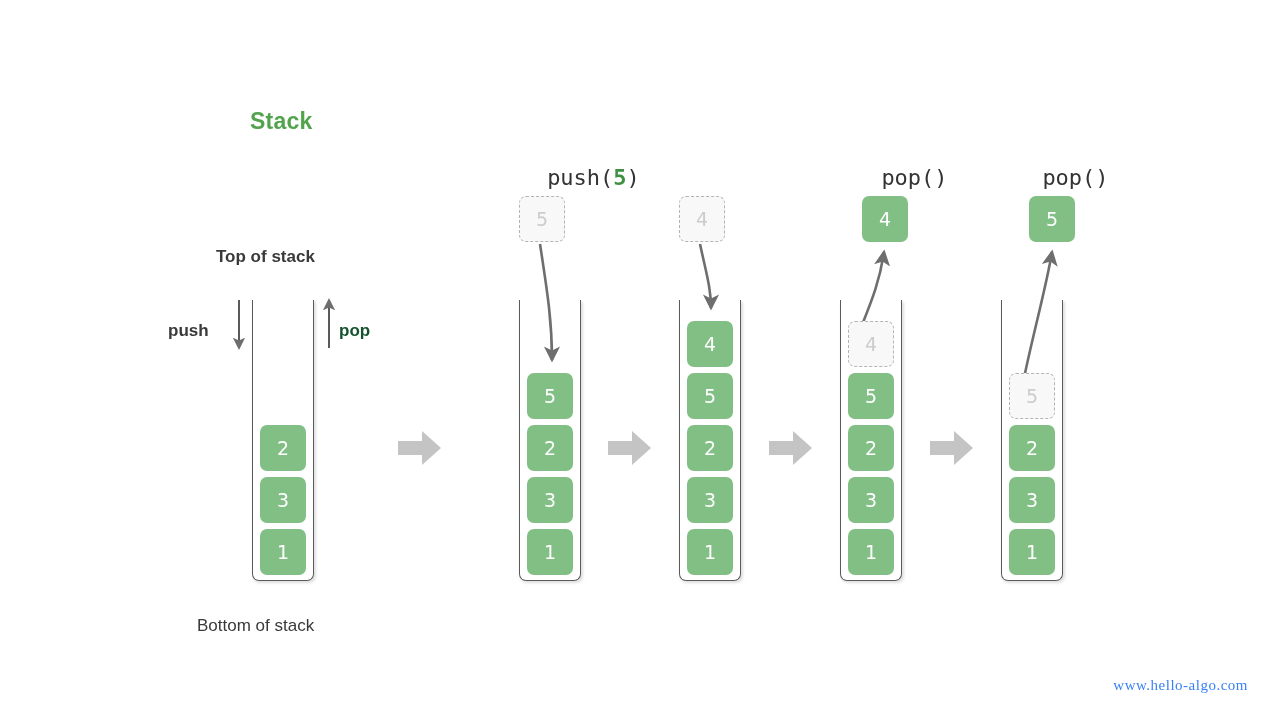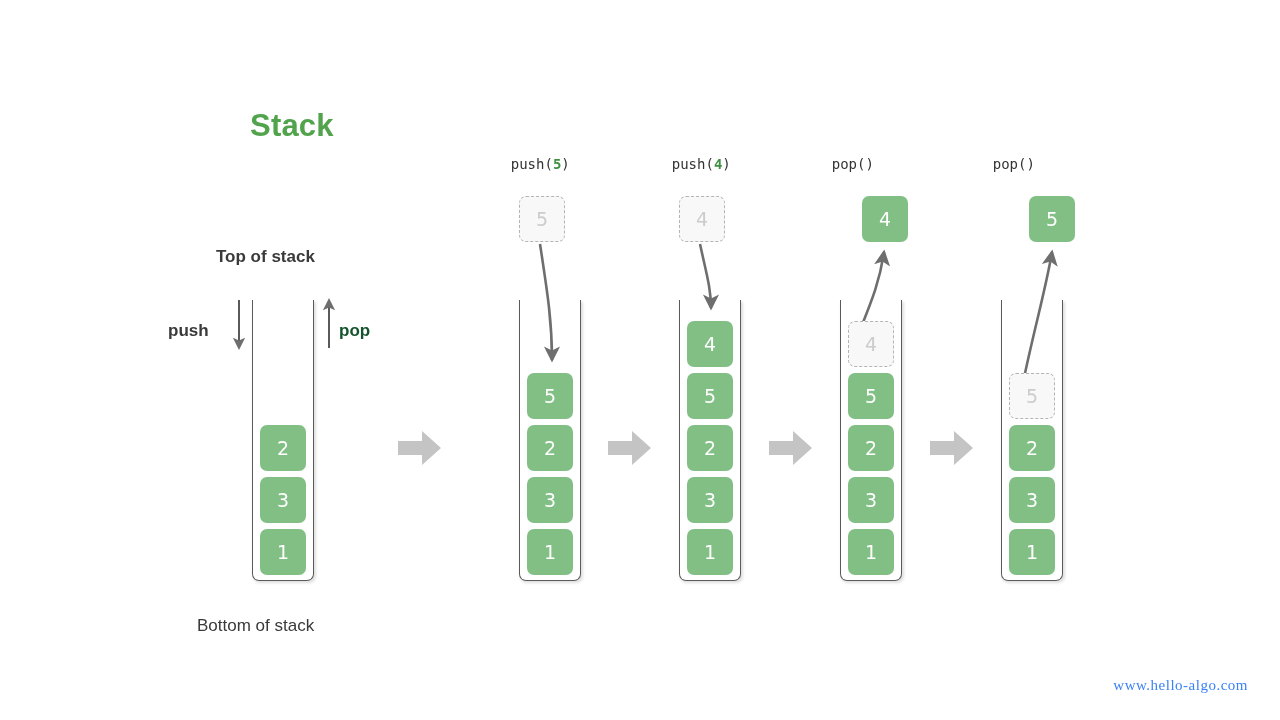--- a/index.html
+++ b/index.html
@@ -8,21 +8,21 @@
     background: #ffffff;
     font-family: "Liberation Sans", sans-serif;
     overflow: hidden;
   }
   #canvas { position: relative; width: 1280px; height: 720px; }
 
   
   .title-stack {
     position: absolute;
     left: 250px; top: 108px;
-    font-size: 31px; font-weight: bold;
+    font-size: 23px; font-weight: bold;
     color: #51a34c;
     letter-spacing: 0.2px;
   }
   .lbl-top {
     position: absolute;
     left: 216px; top: 247px;
     font-size: 17px; font-weight: bold;
     color: #3a3a3a;
   }
   .lbl-bottom {
@@ -51,23 +51,23 @@
     font-size: 15px;
     color: #3b82f6;
     letter-spacing: 0.5px;
   }
 
   
   .col-header {
     position: absolute;
     top: 140px;
     width: 180px;
-    text-align: left;
+    text-align: center;
     font-family: "DejaVu Sans Mono", monospace;
-    font-size: 14px;
+    font-size: 22px;
     color: #333333;
     white-space: pre;
   }
   .col-header .arg { color: #3f9142; font-weight: bold; }
 
   
   .stack-box {
     position: absolute;
     width: 62px;
     border: 1.4px solid #5a5a5a;
@@ -159,23 +159,20 @@
   </div>
   <div class="flow-arrow" style="left:930px">
     <svg width="44" height="36" viewBox="0 0 44 36">
         <path d="M0,11 L24,11 L24,1 L43,18 L24,35 L24,25 L0,25 Z" fill="#c4c4c4"></path>
       </svg>
   </div>
 
   <div class="col-header" style="left:477px">
     <span>push(</span><span class="arg">5</span><span>)</span>
   </div>
-  <div class="col-header" style="left:638px">
-    <span>push(</span><span class="arg">4</span><span>)</span>
-  </div>
   <div class="col-header" style="left:798px">
     <span>pop(</span><span class="arg"></span><span>)</span>
   </div>
   <div class="col-header" style="left:959px">
     <span>pop(</span><span class="arg"></span><span>)</span>
   </div>
 
   <div class="stack-box" style="left:252px; top:300px; height:281px"></div>
   <div class="cell filled" style="left:260px; top:425px">2</div>
   <div class="cell filled" style="left:260px; top:477px">3</div>

